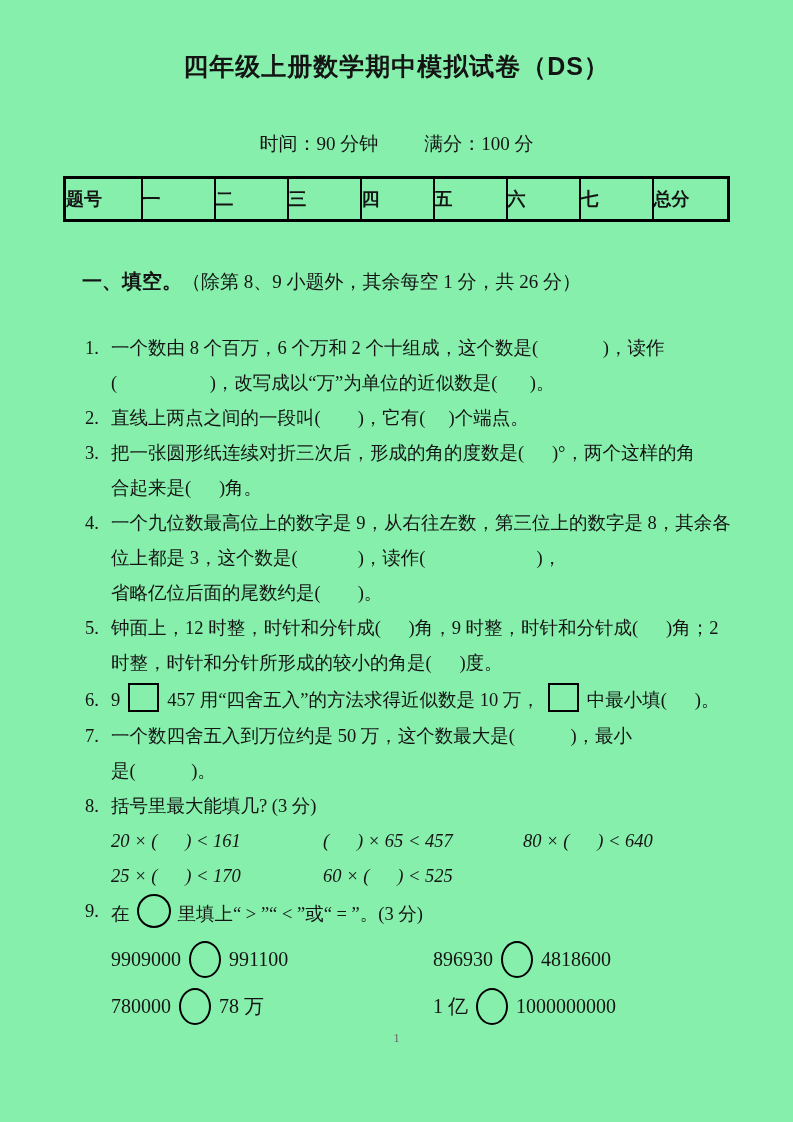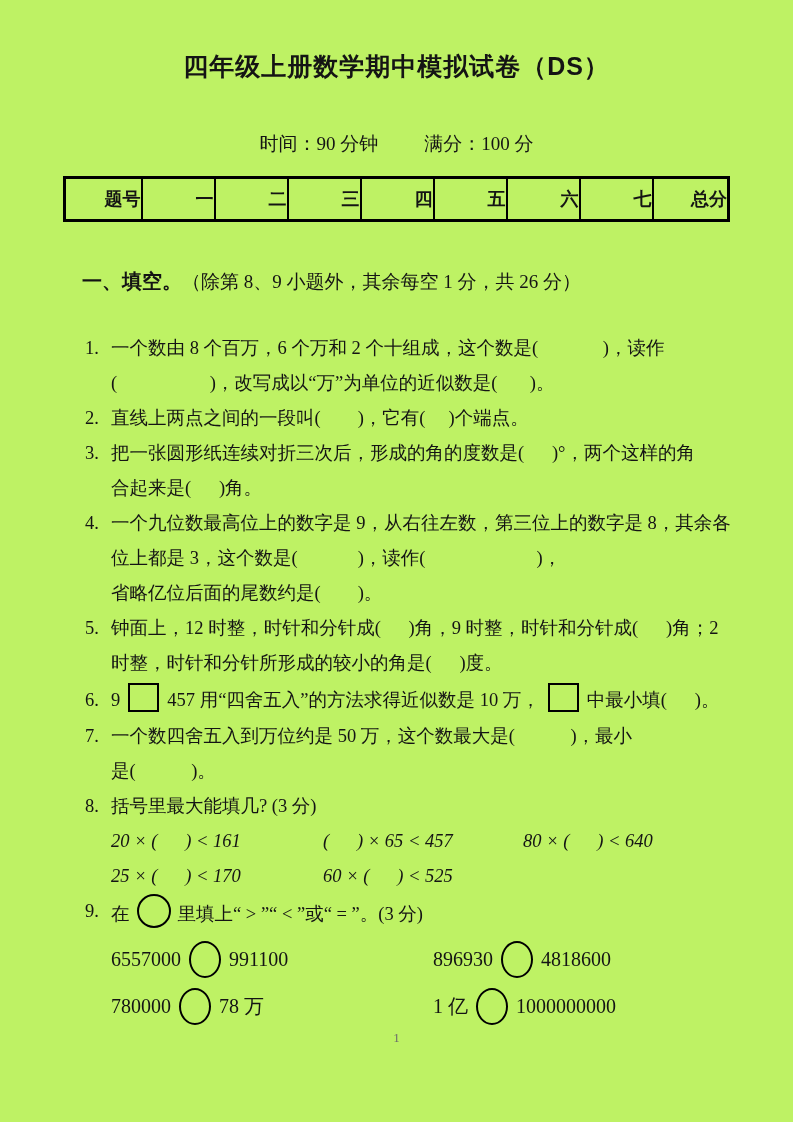--- a/index.html
+++ b/index.html
@@ -1,20 +1,20 @@
 <!DOCTYPE html>
 <html><head>
 <meta charset="utf-8">
 <style>
   html,body { margin:0; padding:0; background:#e8e8e8; }
   .page {
     position:relative;
     width:793px; height:1122px;
     margin:0 auto;
-    background:#bef264;
+    background:#86efac;
     color:#141414;
     font-family:"Liberation Serif","DejaVu Serif",serif;
     overflow:hidden;
   }
   .title {
     margin:0;
     padding-top:50px;
     text-align:center;
     font-family:"Liberation Sans","DejaVu Sans",sans-serif;
     font-weight:bold;
@@ -31,21 +31,21 @@
   .meta .meta-gap { display:inline-block; width:46px; }
   table.score-table {
     width:667px;
     margin:20px auto 0 auto;
     border-collapse:collapse;
     border:3px solid #000;
     table-layout:fixed;
   }
   table.score-table td {
     border:2px solid #000;
-    text-align:right;
+    text-align:left;
     vertical-align:middle;
     font-family:"Liberation Sans","DejaVu Sans",sans-serif;
     font-weight:bold;
     font-size:18px;
     padding:0;
     overflow:hidden;
   }
   table.score-table col.c-first { width:77px; }
   table.score-table col.c-last  { width:76px; }
   table.score-table tr.r-head td { height:40px; }
@@ -214,21 +214,21 @@
       <span>60 × (      ) &lt; 525</span>
     </div>
 
     <div class="question">
       <span class="qnum">9.</span>
       <span class="qtext"><span>在</span><span class="circle-inline"></span><span>里填上“ &gt; ”“ &lt; ”或“ = ”。(3 分)</span></span>
     </div>
 
     <div class="cmp-grid">
       <div class="cmp-item">
-        <span>6557000</span><span class="cmp-circle"></span><span>991100</span>
+        <span>9909000</span><span class="cmp-circle"></span><span>991100</span>
       </div>
       <div class="cmp-item">
         <span>896930</span><span class="cmp-circle"></span><span>4818600</span>
       </div>
       <div class="cmp-item">
         <span>780000</span><span class="cmp-circle"></span><span>78 万</span>
       </div>
       <div class="cmp-item">
         <span>1 亿</span><span class="cmp-circle"></span><span>1000000000</span>
       </div>

